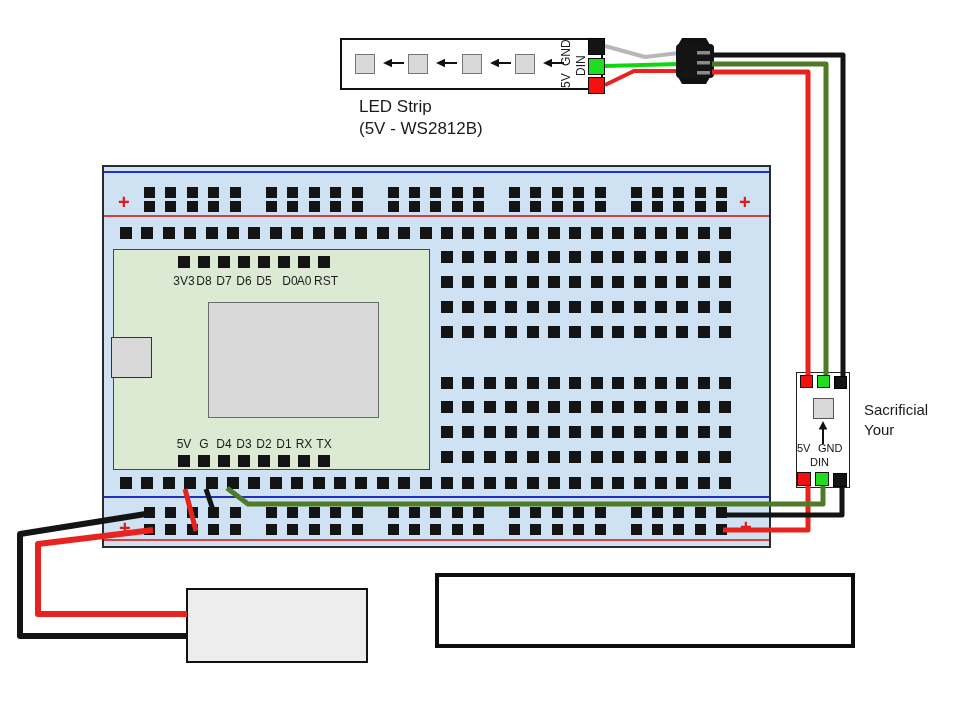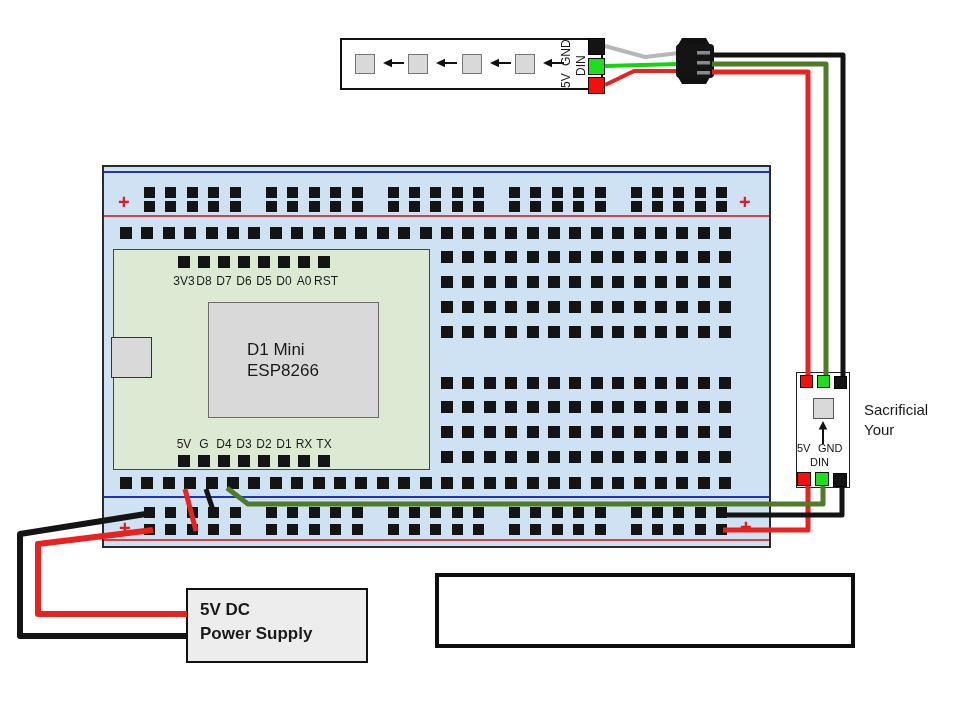--- a/index.html
+++ b/index.html
@@ -333,22 +333,20 @@
     </div>
 
   <div class="plus" style="left:118px; top:192px;">+</div>
   <div class="plus" style="left:739px; top:192px;">+</div>
   <div class="plus" style="left:119px; top:518px;">+</div>
   <div class="plus" style="left:740px; top:517px;">+</div>
 
   <div id="d1board" class="abs" style="background-color: rgb(220, 234, 211);"></div>
   <div id="usb" class="abs" style="background-color: rgb(217, 217, 217);"></div>
   <div id="chip" class="abs" style="background-color: rgb(217, 217, 217);"></div>
-  <div id="chip-label" class="abs pre">D1 Mini
-ESP8266</div>
   <div id="pins">
       <div class="pin" style="left: 178px; top: 256px;"></div>
       <div class="pin" style="left: 198px; top: 256px;"></div>
       <div class="pin" style="left: 218px; top: 256px;"></div>
       <div class="pin" style="left: 238px; top: 256px;"></div>
       <div class="pin" style="left: 258px; top: 256px;"></div>
       <div class="pin" style="left: 278px; top: 256px;"></div>
       <div class="pin" style="left: 298px; top: 256px;"></div>
       <div class="pin" style="left: 318px; top: 256px;"></div>
       <div class="pin" style="left: 178px; top: 455px;"></div>
@@ -359,21 +357,21 @@
       <div class="pin" style="left: 278px; top: 455px;"></div>
       <div class="pin" style="left: 298px; top: 455px;"></div>
       <div class="pin" style="left: 318px; top: 455px;"></div>
     </div>
 
   <span class="pinlabel" style="left:184px;">3V3</span>
   <span class="pinlabel" style="left:204px;">D8</span>
   <span class="pinlabel" style="left:224px;">D7</span>
   <span class="pinlabel" style="left:244px;">D6</span>
   <span class="pinlabel" style="left:264px;">D5</span>
-  <span class="pinlabel" style="left:284px;text-align:center;">D0</span>
+  <span class="pinlabel" style="left:290px;text-align:center;">D0</span>
   <span class="pinlabel" style="left:304px;">A0</span>
   <span class="pinlabel" style="left:326px;">RST</span>
 
   <span class="pinlabel bottom" style="left:184px;">5V</span>
   <span class="pinlabel bottom" style="left:204px;">G</span>
   <span class="pinlabel bottom" style="left:224px;text-align:center;">D4</span>
   <span class="pinlabel bottom" style="left:244px;">D3</span>
   <span class="pinlabel bottom" style="left:264px;">D2</span>
   <span class="pinlabel bottom" style="left:284px;">D1</span>
   <span class="pinlabel bottom" style="left:304px;">RX</span>
@@ -385,38 +383,38 @@
       <div class="led" style="left: 408px; top: 54px; width: 20px; height: 20px; background-color: rgb(217, 217, 217);"></div>
       <div class="led" style="left: 462px; top: 54px; width: 20px; height: 20px; background-color: rgb(217, 217, 217);"></div>
       <div class="led" style="left: 515px; top: 54px; width: 20px; height: 20px; background-color: rgb(217, 217, 217);"></div>
     </div>
   <div class="vlabel" style="left:559px; top:66px;">GND</div>
   <div class="vlabel" style="left:574px; top:76px;">DIN</div>
   <div class="vlabel" style="left:559px; top:88px;">5V</div>
   <div class="pad black" style="left: 588px; top: 38px; width: 17px; height: 17px; background-color: rgb(20, 20, 20);"></div>
   <div class="pad" style="left: 588px; top: 58px; width: 17px; height: 17px; background-color: rgb(30, 222, 30);"></div>
   <div class="pad" style="left: 588px; top: 77px; width: 17px; height: 17px; background-color: rgb(245, 15, 15);"></div>
+  <div id="strip-caption" class="abs pre">LED Strip
+(5V - WS2812B)</div>
 
   <div id="sacboard" class="abs"></div>
   <div id="sacled" class="abs" style="background-color: rgb(217, 217, 217);"></div>
   <div class="pad" style="left: 800px; top: 375px; width: 13px; height: 13px; background-color: rgb(245, 15, 15);"></div>
   <div class="pad" style="left: 817px; top: 375px; width: 13px; height: 13px; background-color: rgb(30, 222, 30);"></div>
   <div class="pad black" style="left: 834px; top: 376px; width: 13px; height: 13px; background-color: rgb(20, 20, 20);"></div>
   <div class="pad" style="left: 797px; top: 472px; width: 14px; height: 14px; background-color: rgb(245, 15, 15);"></div>
   <div class="pad" style="left: 815px; top: 472px; width: 14px; height: 14px; background-color: rgb(30, 222, 30);"></div>
   <div class="pad black" style="left: 833px; top: 473px; width: 14px; height: 14px; background-color: rgb(20, 20, 20);"></div>
   <div class="saclabel" style="left:797px; top:442px;">5V</div>
   <div class="saclabel" style="left:818px; top:442px;">GND</div>
   <div class="saclabel" style="left:810px; top:456px;">DIN</div>
   <div id="sac-caption" class="abs pre">Sacrificial
 Your</div>
 
   <div id="psu" class="abs"></div>
-  <div id="psu-label" class="abs pre">5V DC
-Power Supply</div>
   <div id="warning" class="abs"></div>
 
   <svg id="wires" width="960" height="720">
     <g fill="none" stroke-linejoin="round">
 
       <polyline points="605,46 645,57 679,53" stroke-width="4" stroke="#b7b7b7"></polyline>
       <polyline points="605,66 679,64" stroke-width="4" stroke="#0fd60f"></polyline>
       <polyline points="605,85 634,71 679,71" stroke-width="4" stroke="#e8231f"></polyline>
 
       <polygon points="682,38 706,38 710,45 678,45" fill="#111" stroke="none"></polygon>

